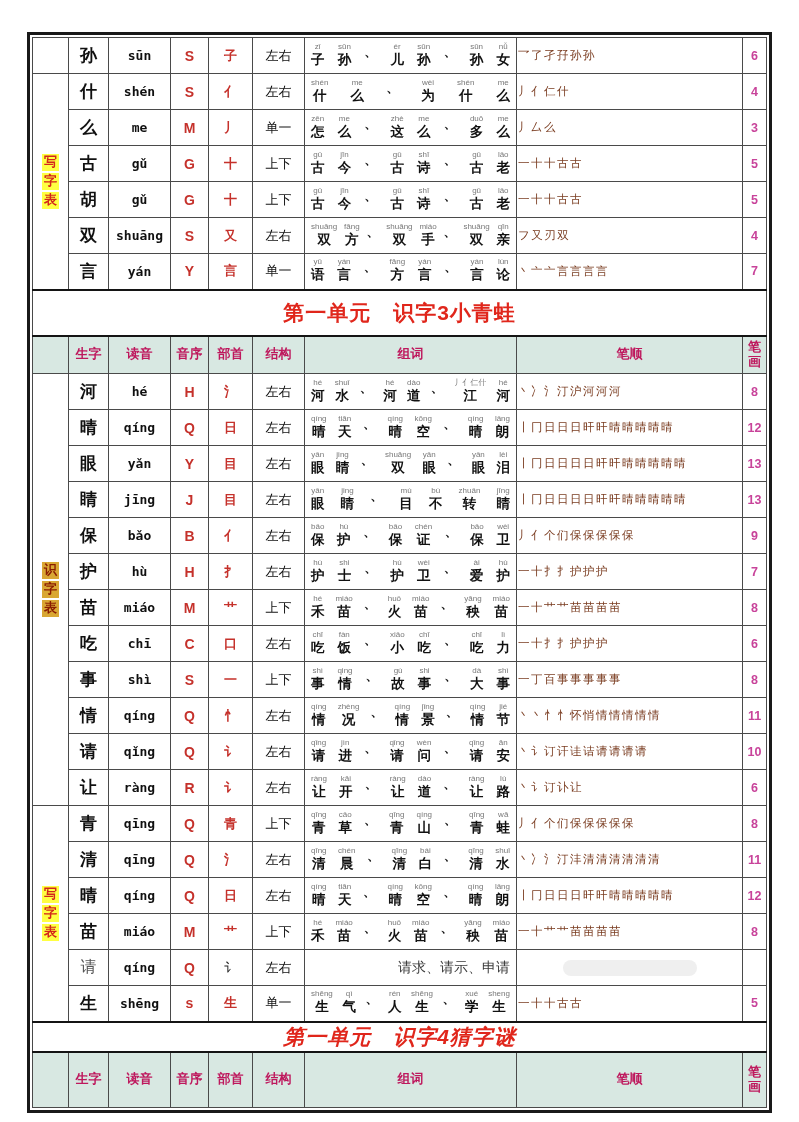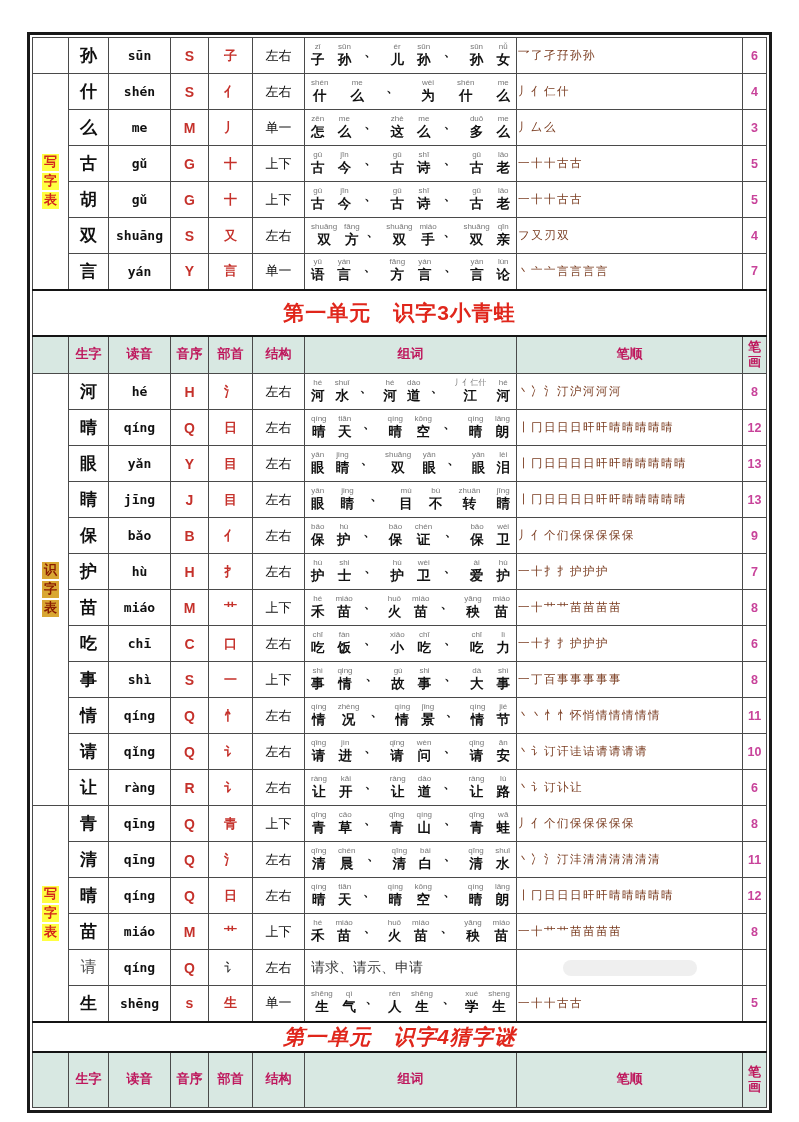--- a/index.html
+++ b/index.html
@@ -34,21 +34,21 @@
   .initial-cell{color:#c5312b;font-weight:bold;font-size:14px;text-align:center;}
   .radical-cell{color:#c5312b;font-weight:bold;font-size:13px;text-align:center;}
   .radical-cell.black{color:#222;font-weight:normal;}
   .structure-cell{font-weight:normal;font-size:13px;text-align:center;color:#101010;}
   .words-cell{padding:1px 6px;}
   .words{display:flex;justify-content:space-between;}
   .syl{display:flex;flex-direction:column;align-items:center;}
   .py{font-size:8px;color:#787878;line-height:1;height:9px;white-space:nowrap;}
   .hz{font-size:13.5px;font-weight:bold;color:#111;line-height:1.25;}
   .sep{font-size:13px;font-weight:bold;color:#111;padding-bottom:1px;}
-  .plain-words{text-align:left;font-size:14px;color:#3a3a3a;font-weight:normal;}
+  .plain-words{text-align:right;font-size:14px;color:#3a3a3a;font-weight:normal;}
   .order-cell{padding-left:1px;color:#7a3c20;font-size:11.5px;letter-spacing:1.5px;white-space:nowrap;}
   .smudge{width:60%;height:16px;background:#efefef;border-radius:8px;margin:0 auto;}
   .count-cell{color:#c8439a;font-weight:bold;font-size:12.5px;text-align:center;}
 </style>
 </head>
 <body>
 
 <div class="frame">
   <table>
     <colgroup>

